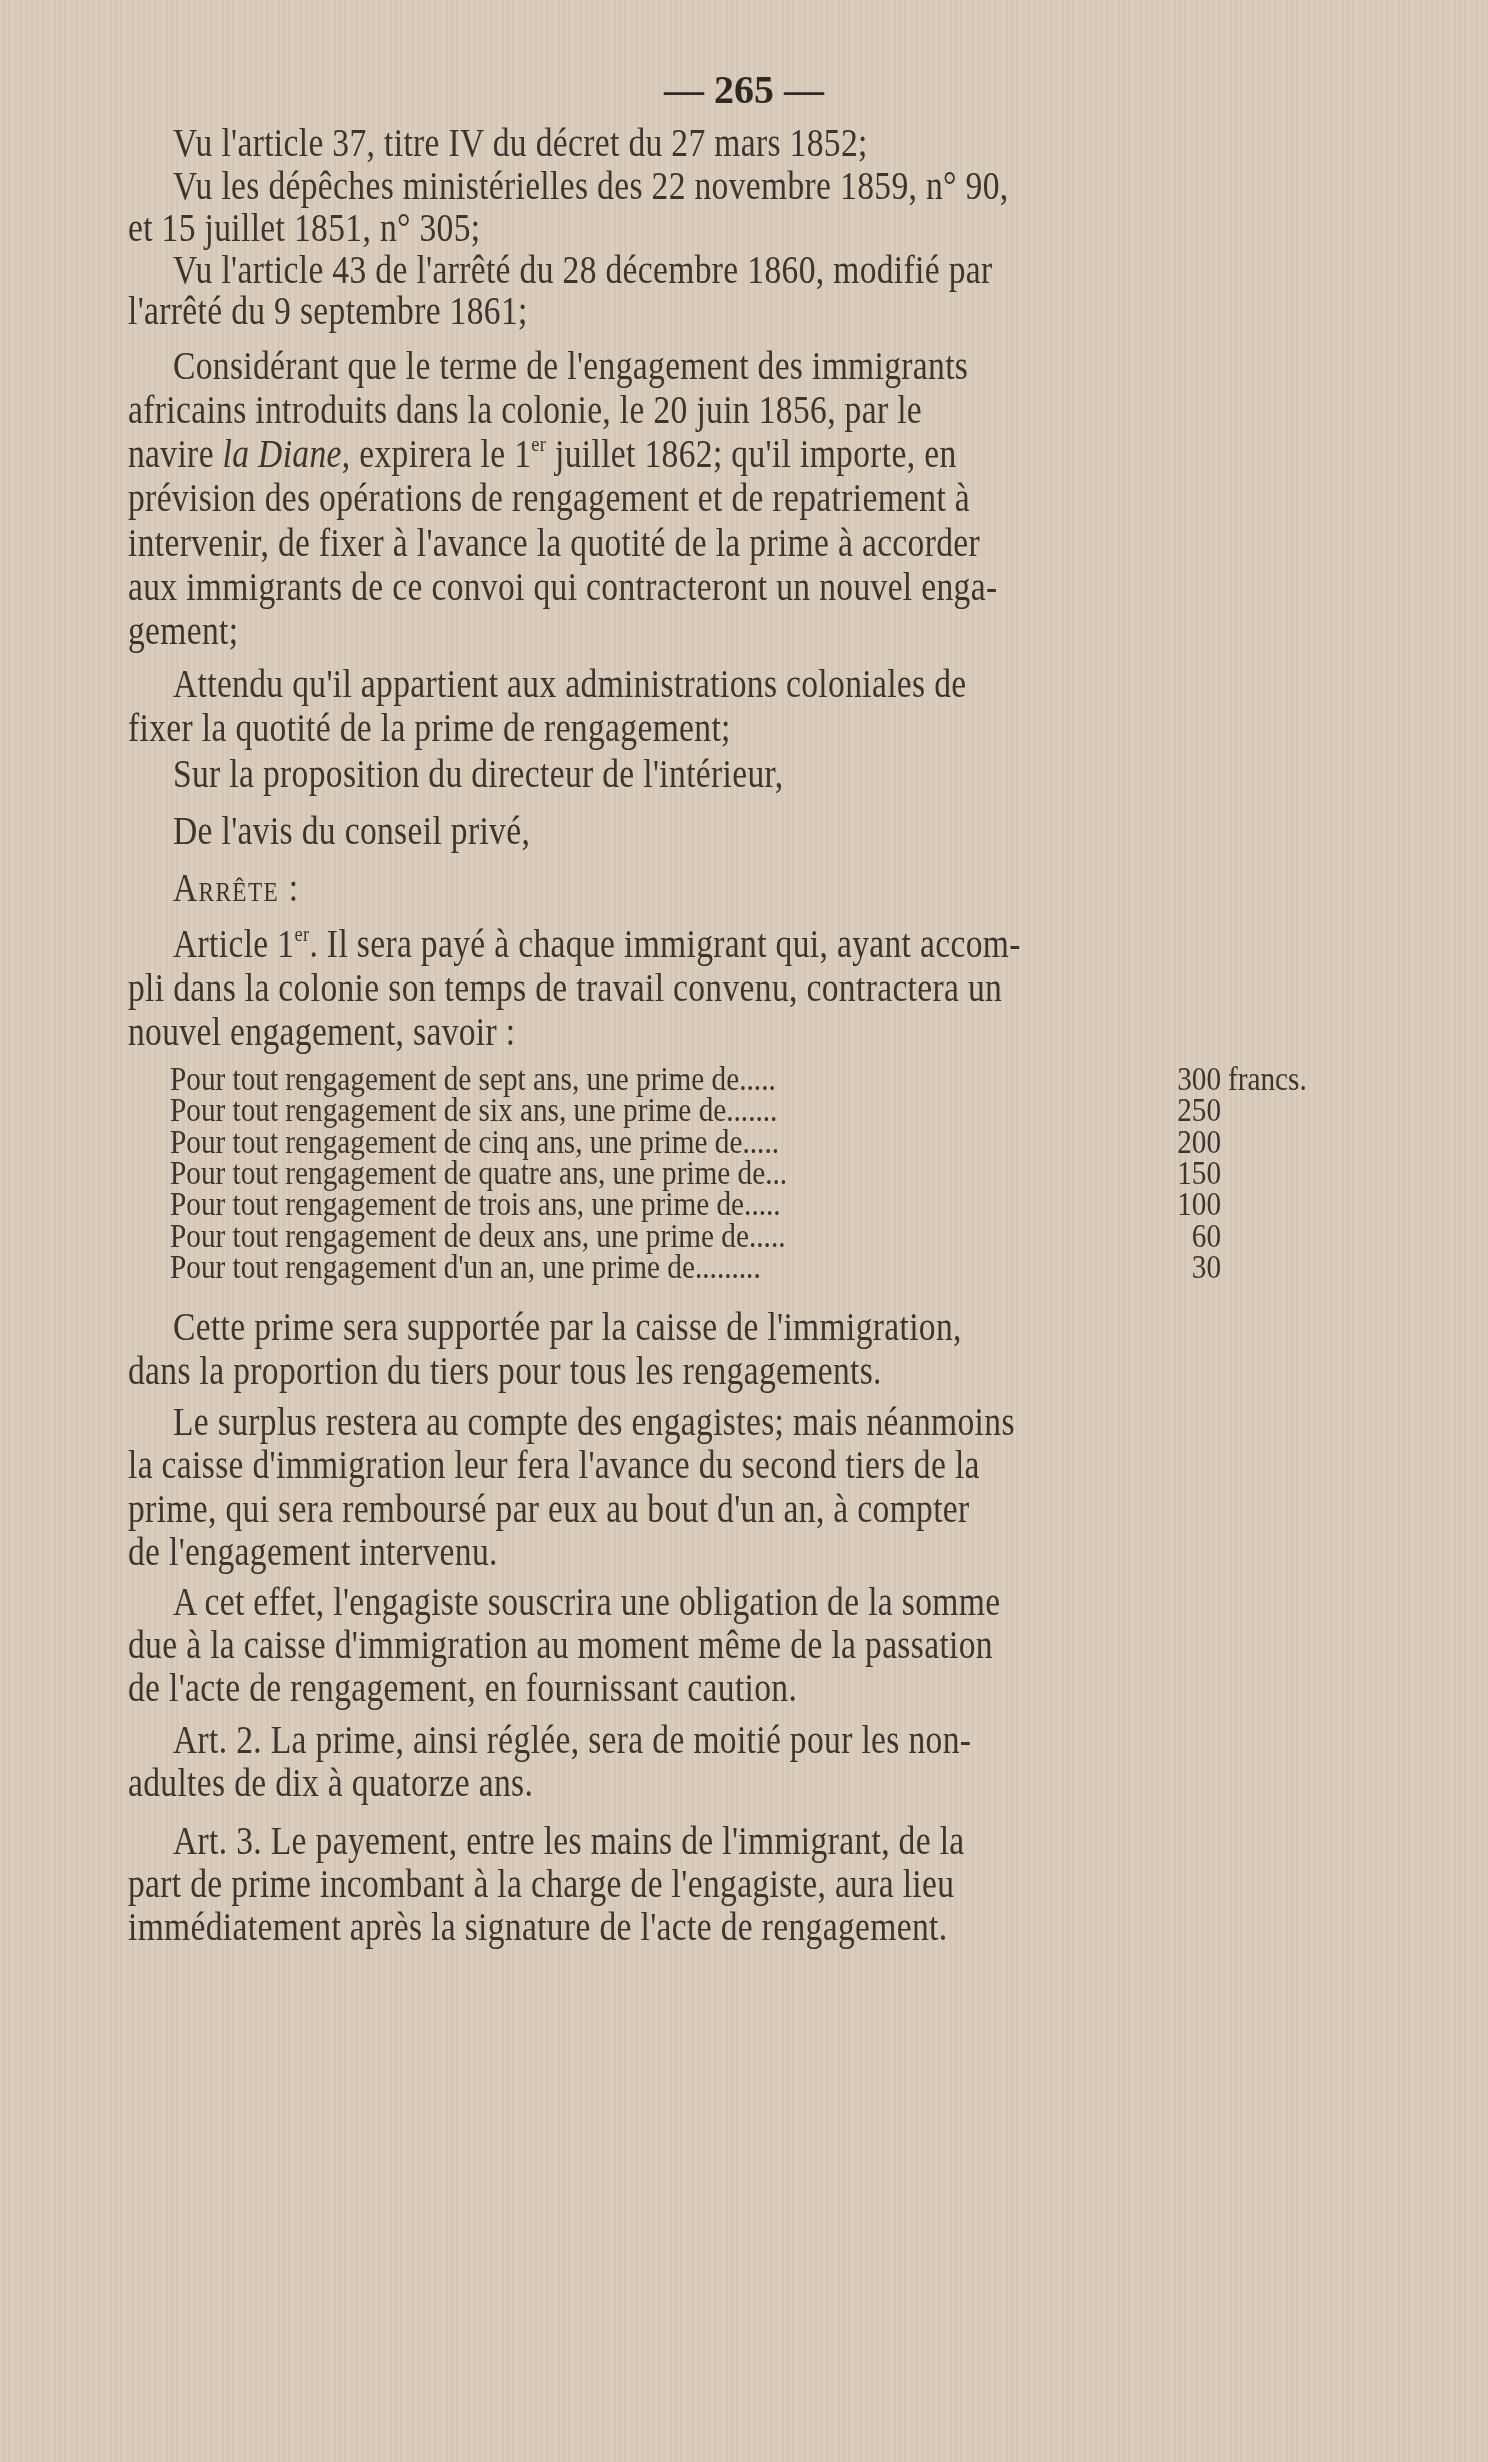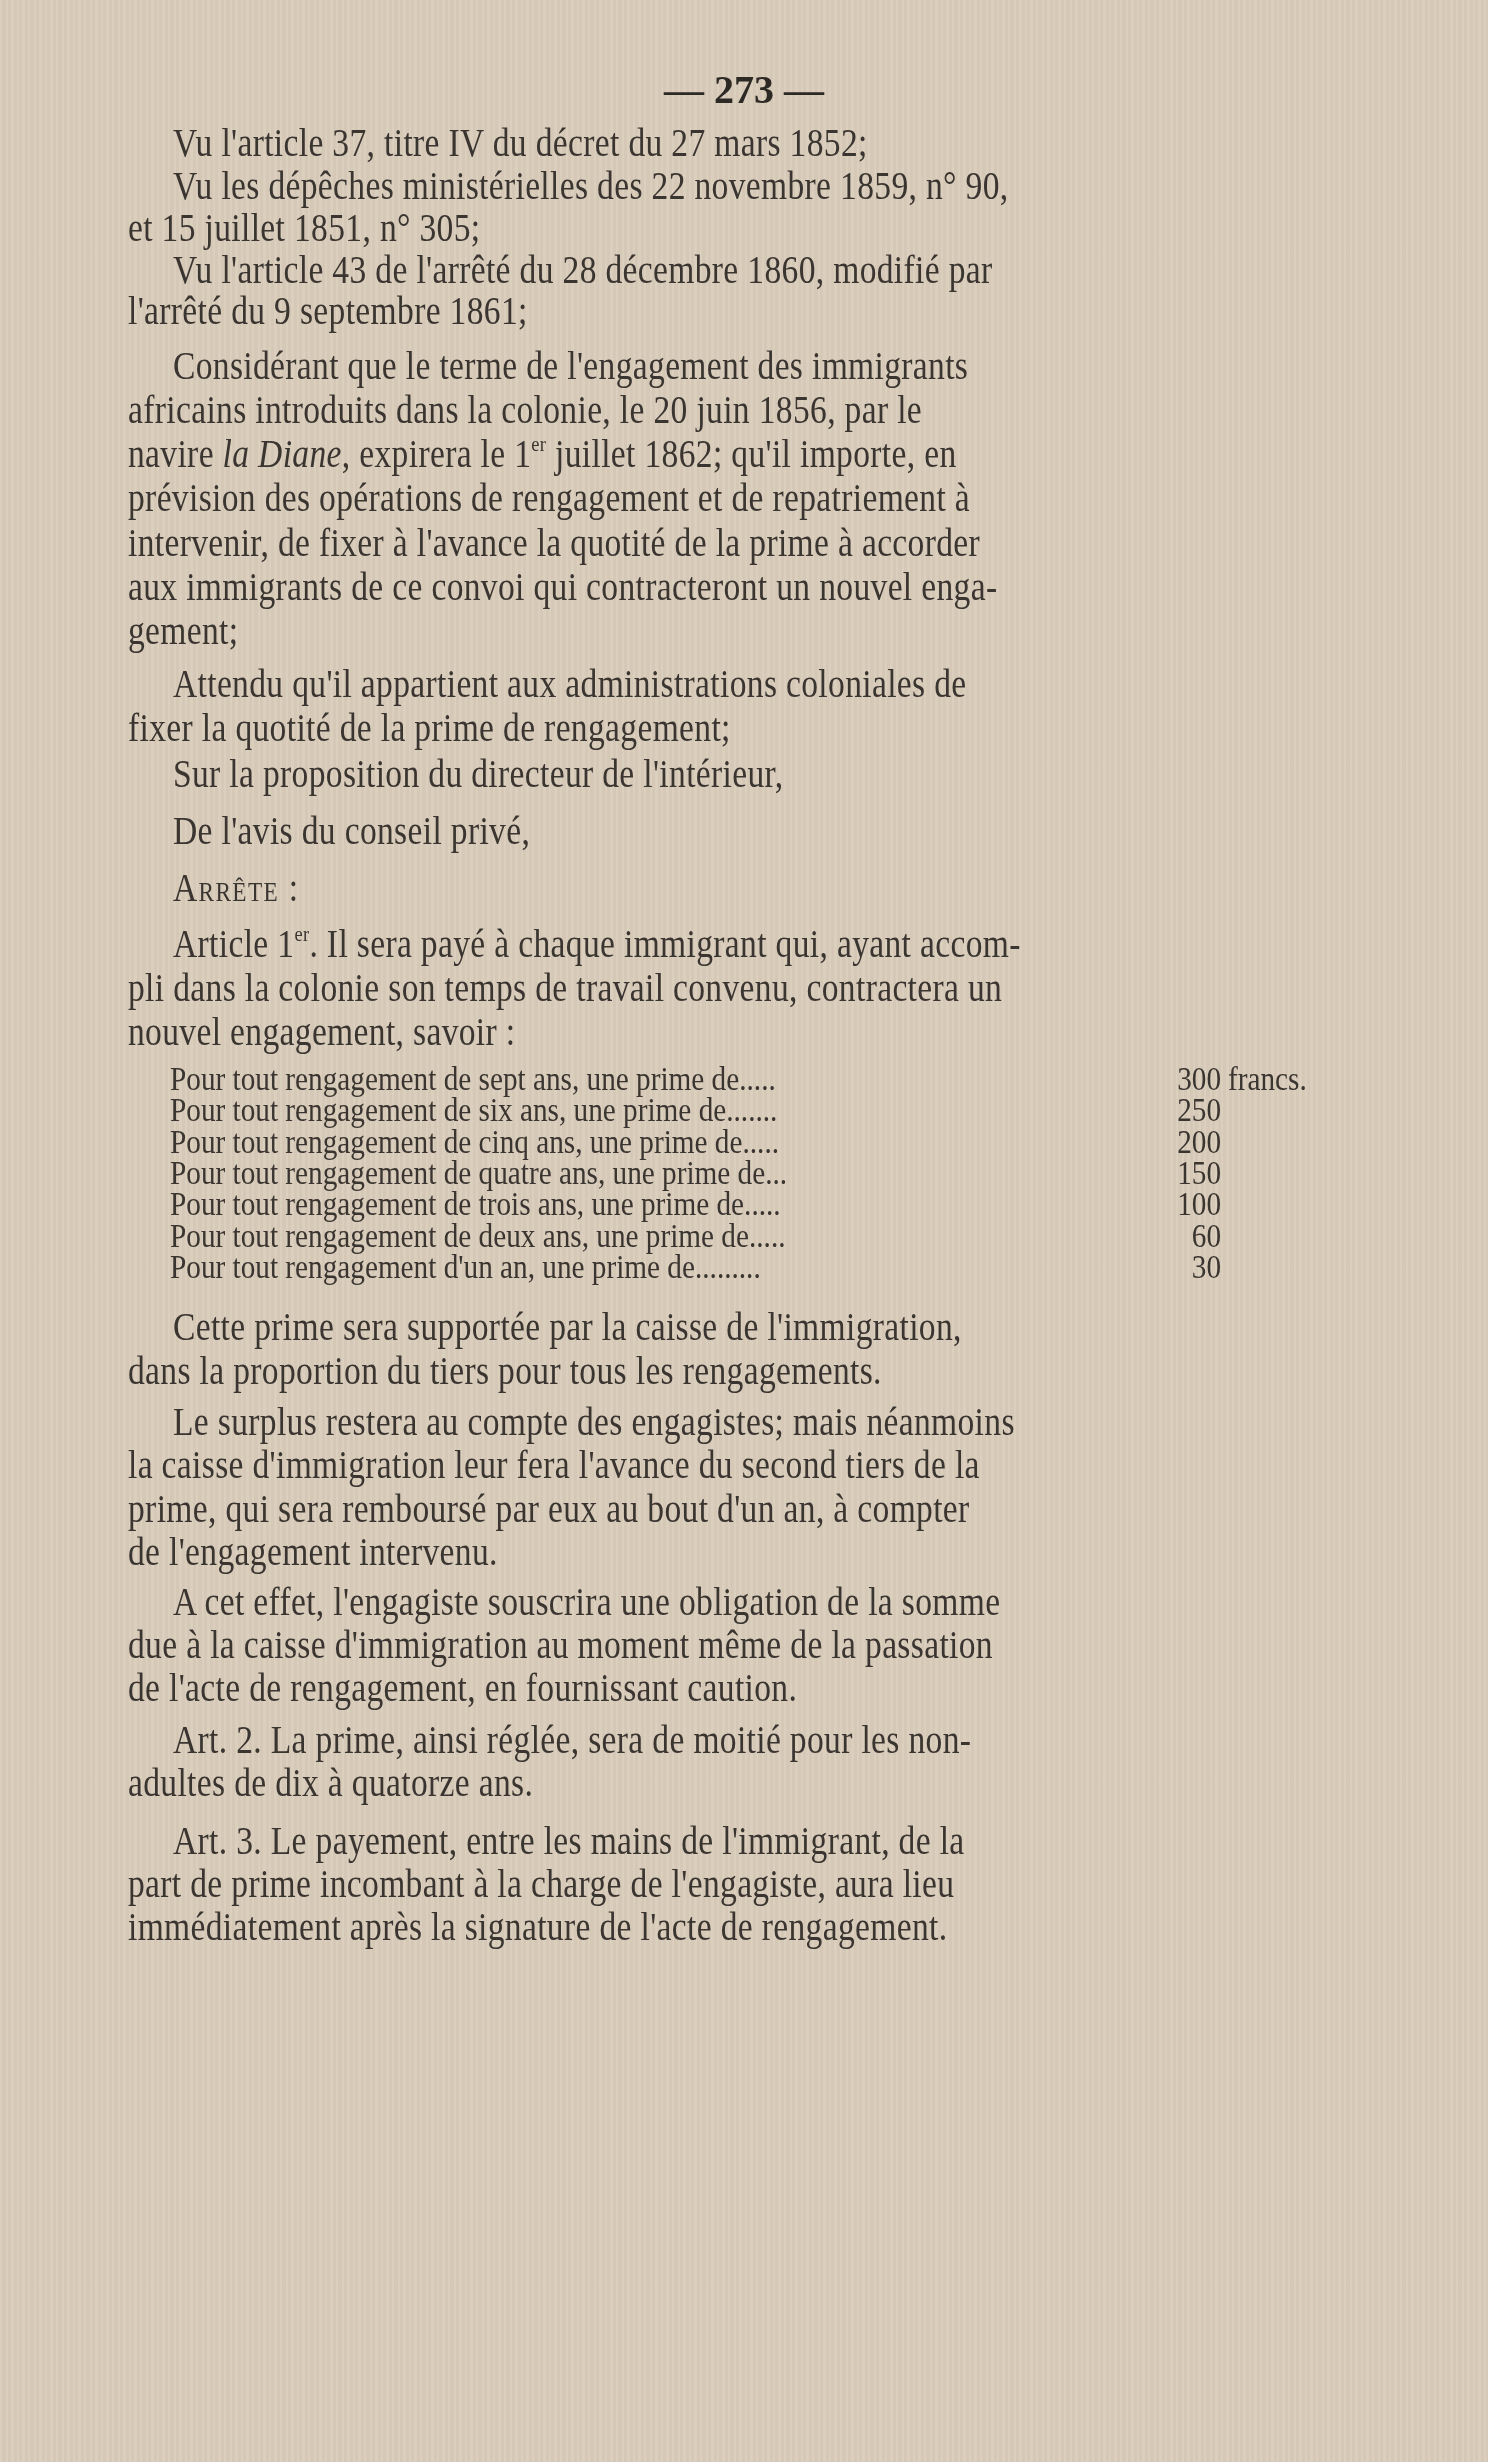--- a/index.html
+++ b/index.html
@@ -25,21 +25,21 @@
   .row { position:absolute; left:170px; font-size:34px; line-height:32px; white-space:nowrap; transform:scaleX(0.86); transform-origin:left top; }
   .amt { position:absolute; left:1149px; width:72px; text-align:right; font-size:34px; line-height:32px; transform:scaleX(0.86); transform-origin:right top; }
   .unit { position:absolute; left:1228px; font-size:34px; line-height:32px; transform:scaleX(0.86); transform-origin:left top; }
   i { font-style:italic; }
 </style>
 </head>
 <body>
 
 <div class="page">
 
-  <div class="hdr">— 273 —</div>
+  <div class="hdr">— 265 —</div>
 
   <div class="line" style="top:122px;left:173px;">Vu l'article 37, titre IV du décret du 27 mars 1852;</div>
   <div class="line" style="top:165px;left:173px;">Vu les dépêches ministérielles des 22 novembre 1859, n° 90,</div>
   <div class="line" style="top:207px;left:128px;">et 15 juillet 1851, n° 305;</div>
   <div class="line" style="top:249px;left:173px;">Vu l'article 43 de l'arrêté du 28 décembre 1860, modifié par</div>
   <div class="line" style="top:290px;left:128px;">l'arrêté du 9 septembre 1861;</div>
 
   <div class="line" style="top:345px;left:173px;">Considérant que le terme de l'engagement des immigrants</div>
   <div class="line" style="top:389px;left:128px;">africains introduits dans la colonie, le 20 juin 1856, par le</div>
   <div class="line" style="top:433px;left:128px;"><span>navire </span><i>la Diane</i><span>, expirera le 1</span><sup>er</sup><span> juillet 1862; qu'il importe, en</span></div>

